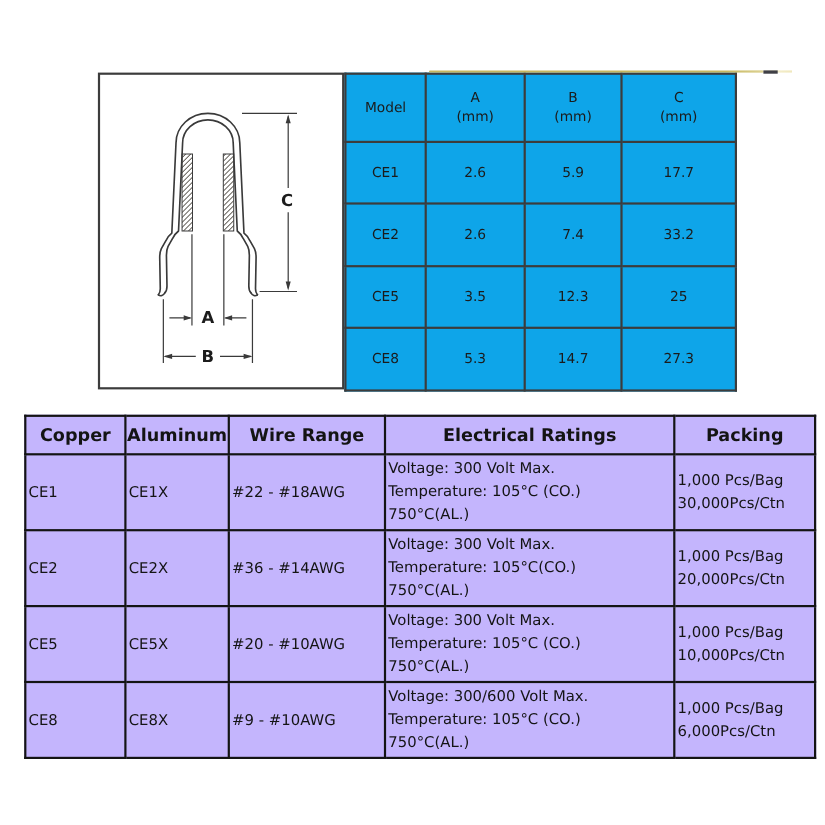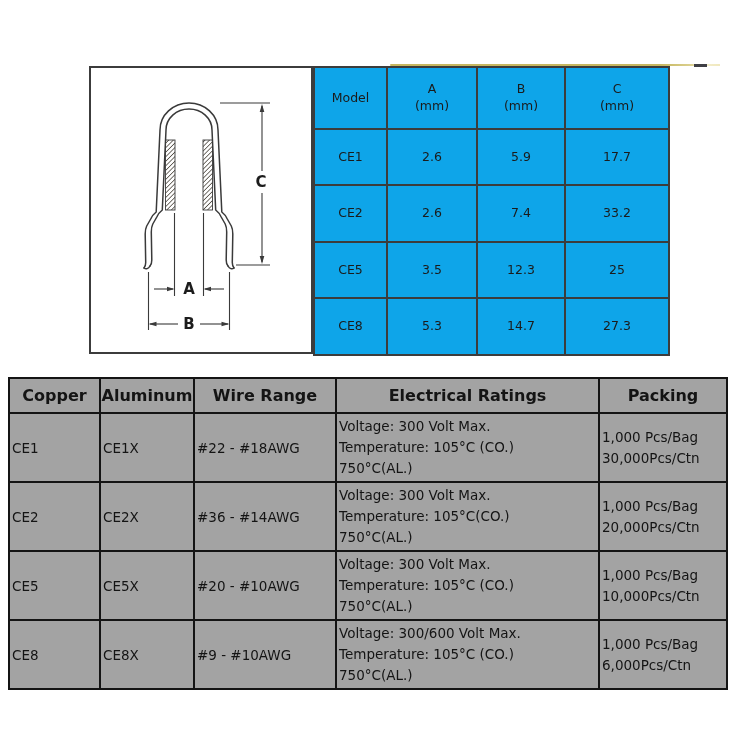--- a/index.html
+++ b/index.html
@@ -24,22 +24,22 @@
     font-size:12.5px;color:#1b1b1b;line-height:1.35;padding:0;
   }
   
   .highlight-line{position:absolute;left:390px;top:63.5px;width:304px;height:2px;
     border-radius:1px;}
   .highlight-fade{position:absolute;left:660px;top:63.5px;width:60px;height:2px;
     background:linear-gradient(to right, rgba(255,255,255,0), #f0e8bd);}
   .highlight-dash{position:absolute;left:694px;top:64px;width:13px;height:2.5px;background:#3f3f45;}
   
   .product-table{
-    position:absolute;left:8px;top:377px;width:718px;height:301px;
-    border-collapse:collapse;table-layout:fixed;background:#a3a3a3;
+    position:absolute;left:22px;top:377px;width:718px;height:301px;
+    border-collapse:collapse;table-layout:fixed;background:#c4b5fd;
   }
   .product-table td,.product-table th{
     border:2px solid #141414;padding:0;color:#141414;vertical-align:middle;
   }
   .product-table th{font-size:16px;font-weight:bold;text-align:center;height:33px;}
   .product-table td{font-size:13.5px;text-align:left;height:67px;}
   .product-table td .cellpad{padding-left:2px;}
   .product-table td .line{line-height:21px;padding-left:2px;white-space:nowrap;}
 </style>
 </head>

